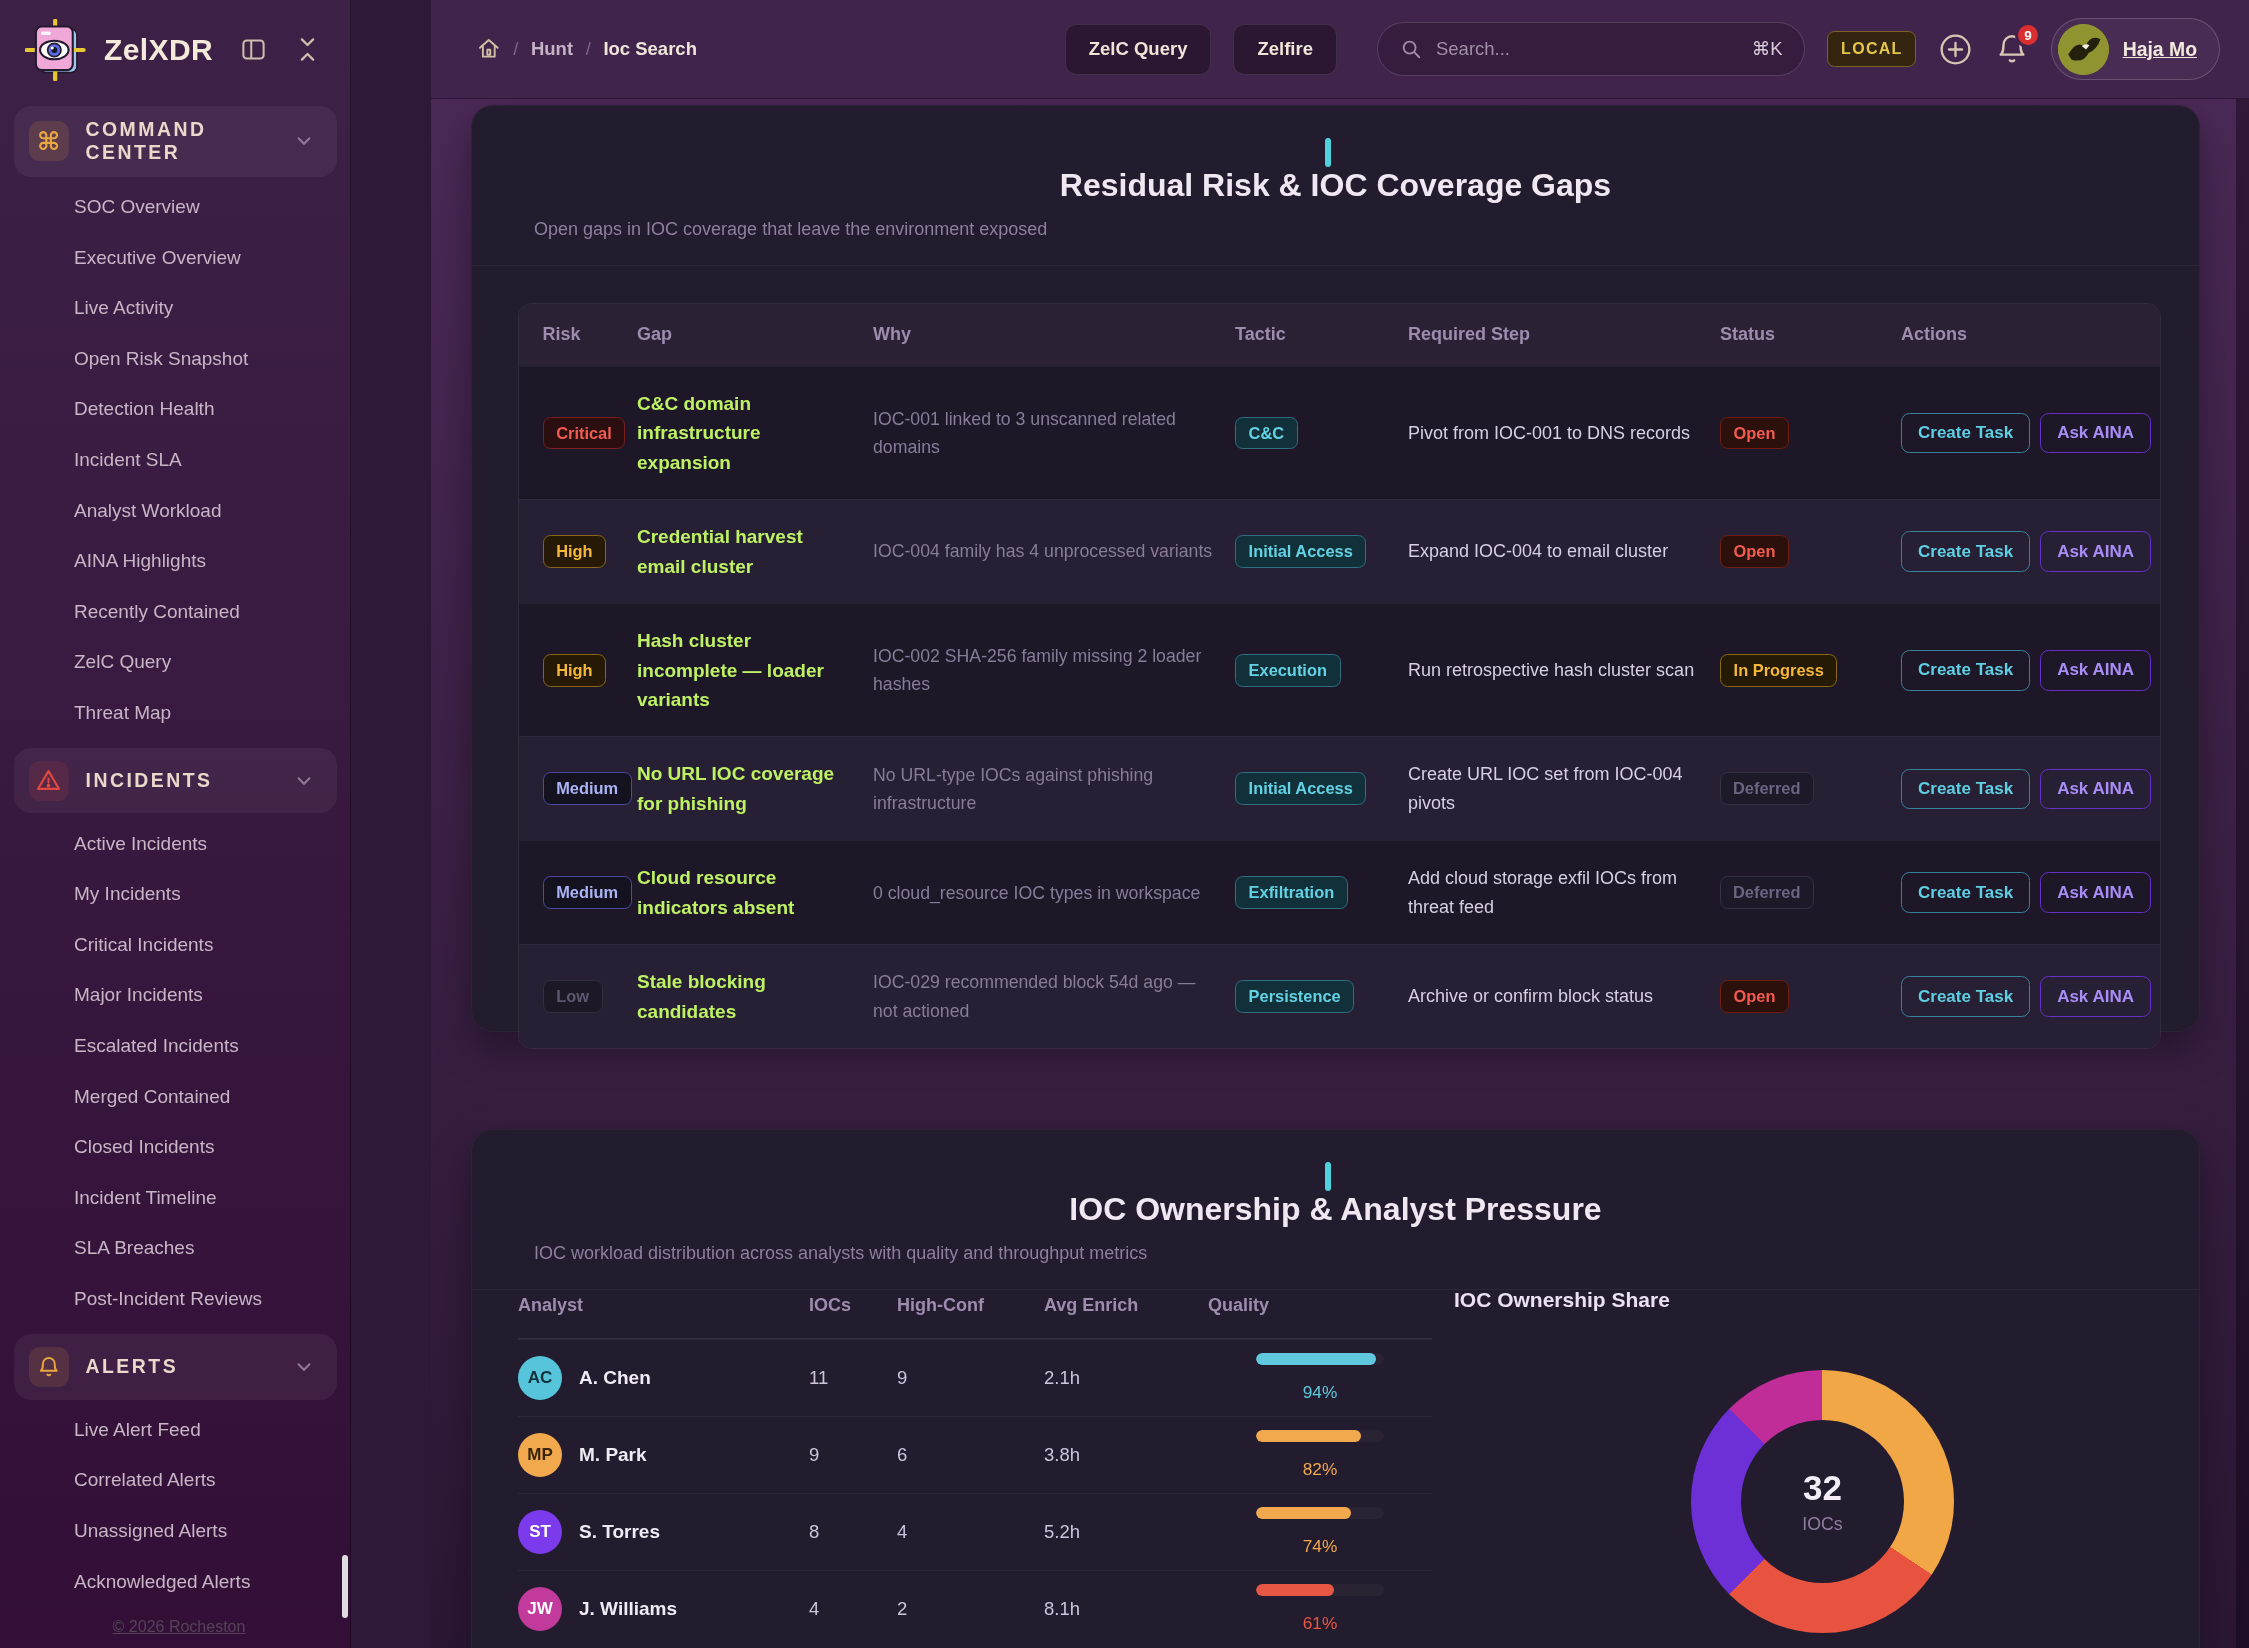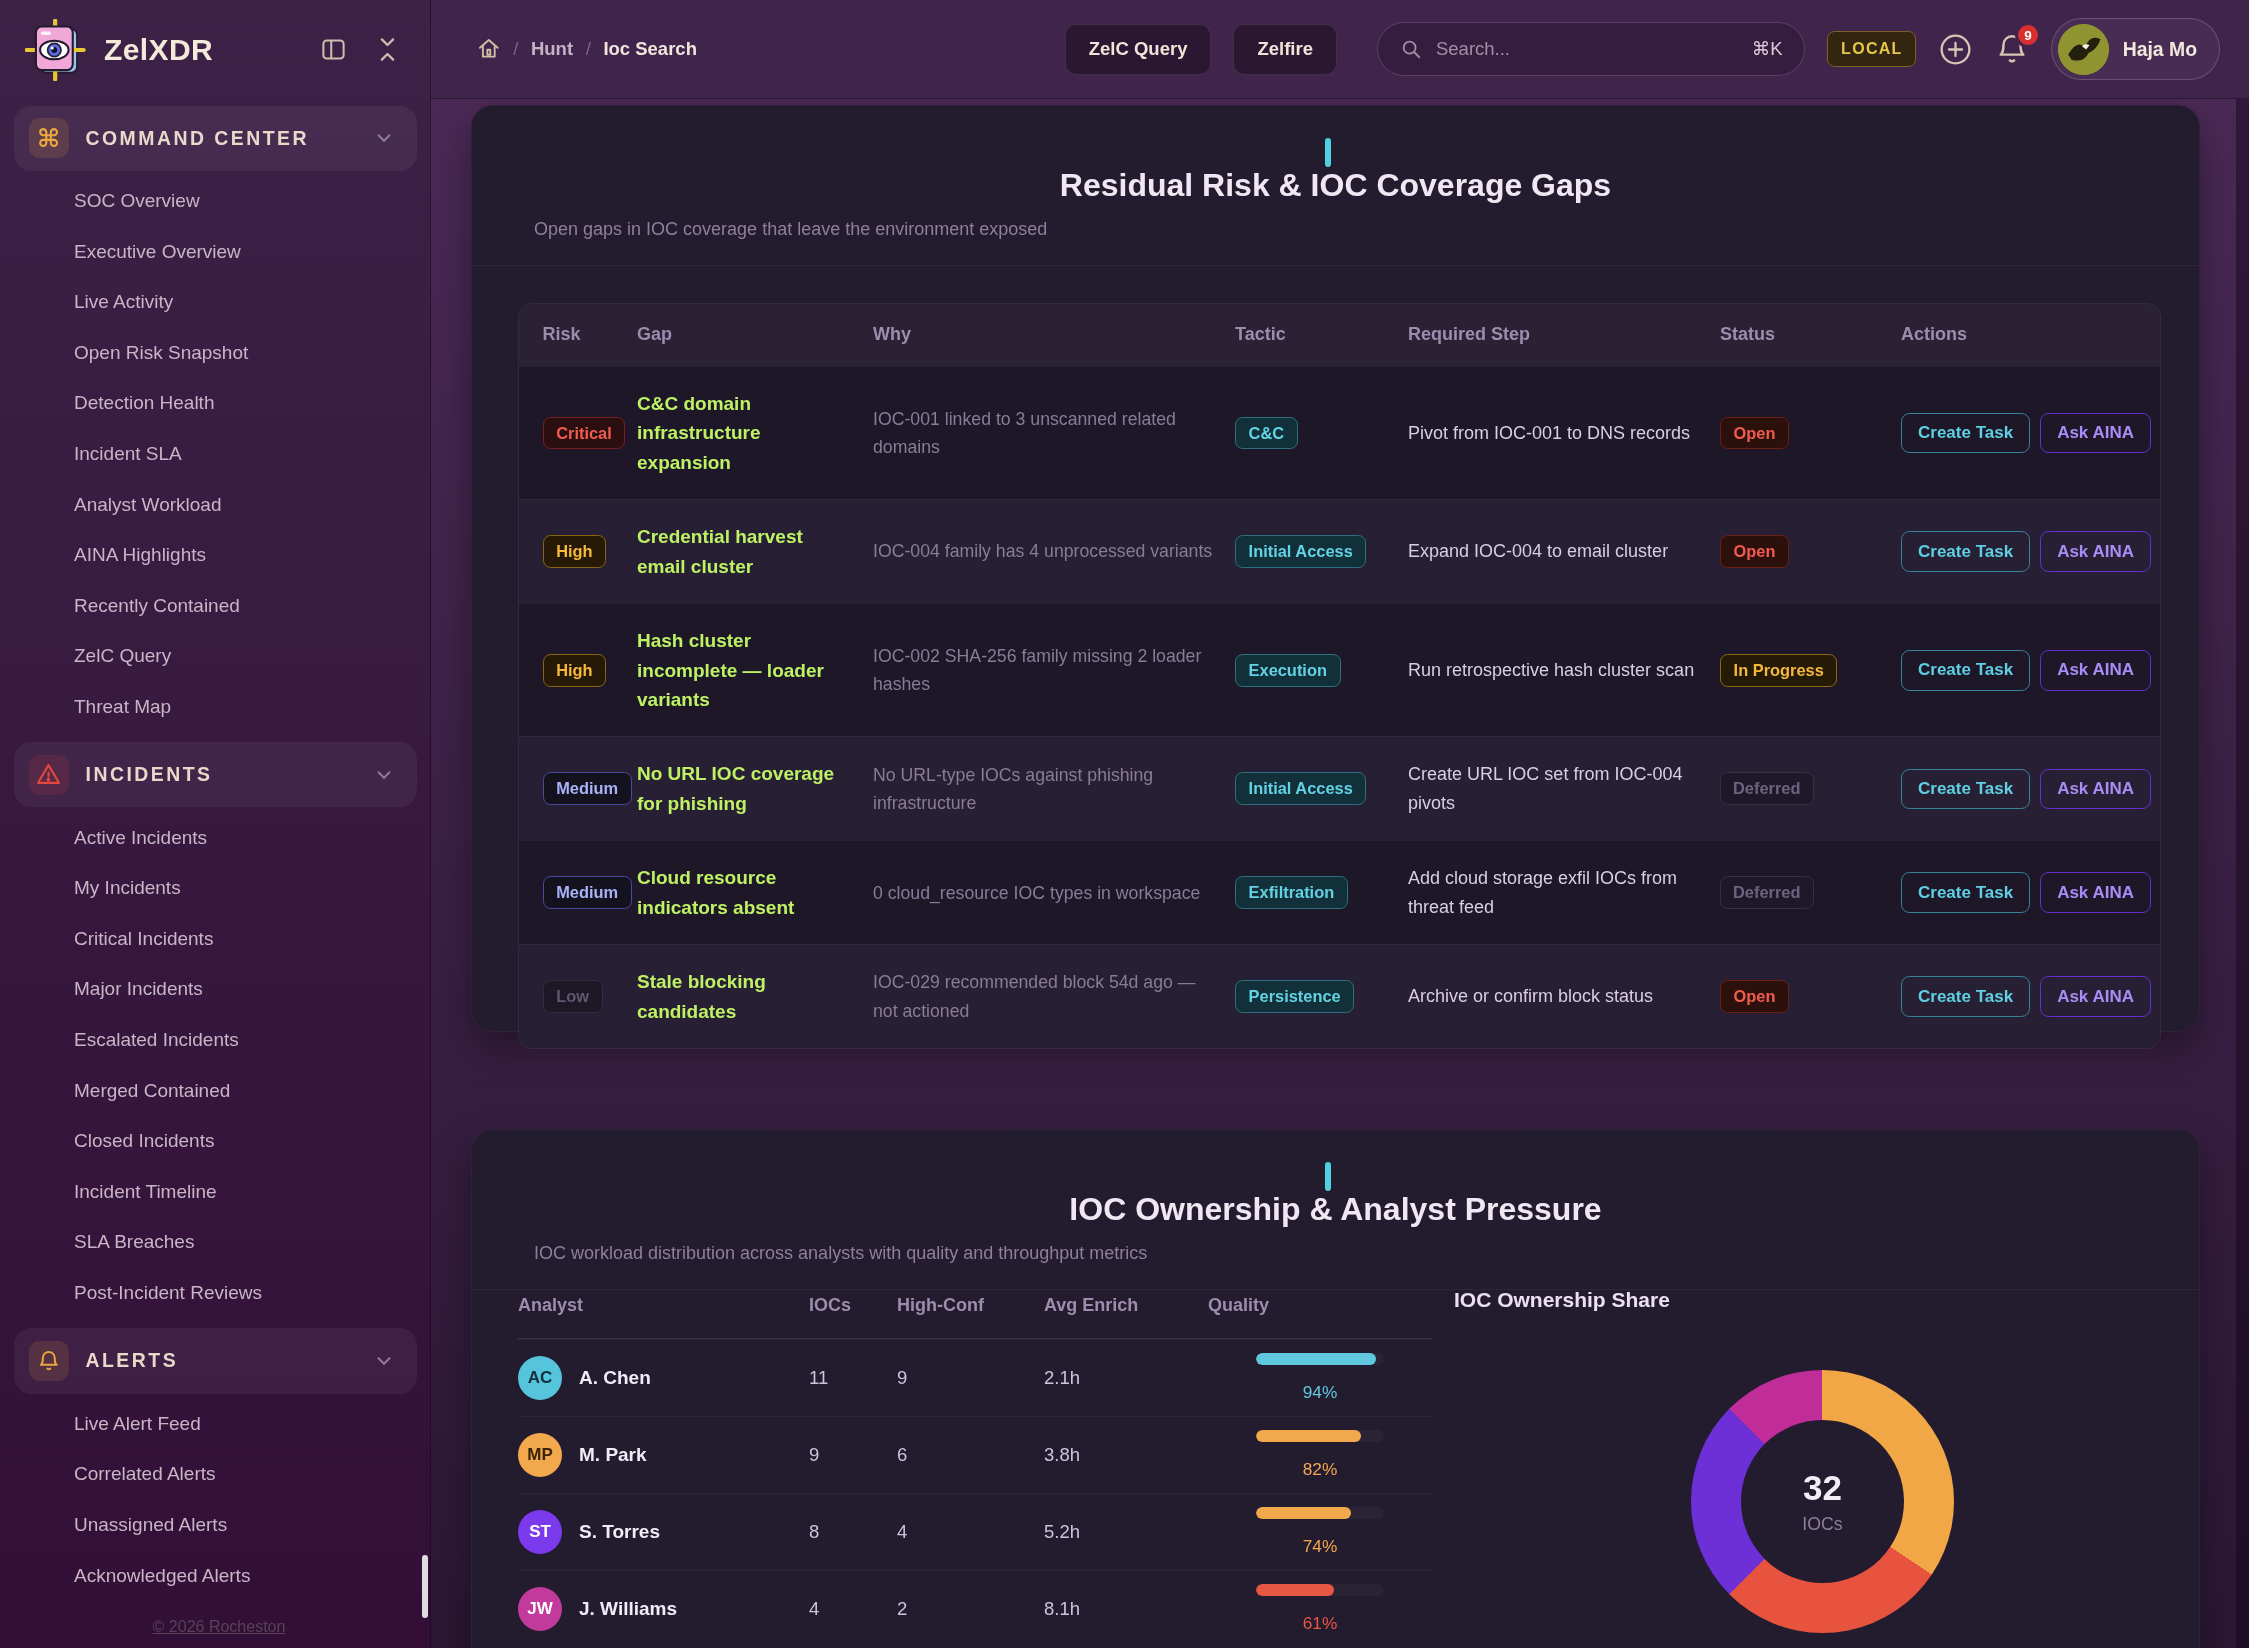--- a/index.html
+++ b/index.html
@@ -5,21 +5,21 @@
   * { margin:0; padding:0; box-sizing:border-box; }
   html,body { width:2250px; height:1648px; overflow:hidden; }
   body {
     font-family:"Liberation Sans","DejaVu Sans",sans-serif;
     background:#2e1a38; color:#e8dce8; position:relative;
   }
   svg { display:block; }
 
   
   .sidebar {
-    position:absolute; left:0; top:0; width:431px; height:100%;
+    position:absolute; left:0; top:0; width:351px; height:100%;
     background:linear-gradient(#3d2147,#330f37);
     border-right:0.8px solid rgba(0,0,0,.35); z-index:3;
   }
   .logo-row { display:flex; align-items:center; gap:17px; padding:18.5px 23.6px 15px 25px; }
   .logo-badge { width:62px; height:62px; flex:0 0 auto; }
   .brand { font-size:30px; font-weight:bold; color:#f4ead9; letter-spacing:0.4px; flex:1; }
   .side-icon-btn { color:#cdbfae; padding:5px; cursor:pointer; }
   .section-pill {
     margin:10px 13.5px 5px; background:rgba(255,255,255,.055);
     border-radius:17px; padding:12.6px 22px 12.6px 15px;
@@ -75,21 +75,21 @@
     background:#d92f2f; border:3.4px solid #41244c; border-radius:50%;
     color:#fff; font-size:13.5px; font-weight:bold;
     display:flex; align-items:center; justify-content:center;
   }
   .user-pill {
     height:62px; border-radius:31px; border:1.3px solid rgba(255,255,255,.18);
     background:rgba(255,255,255,.04); display:flex; align-items:center;
     gap:13.5px; padding:0 22px 0 5.9px; cursor:pointer;
   }
   .avatar { width:51px; height:51px; border-radius:50%; background:#8f9431; overflow:hidden; }
-  .user-name { color:#f2e9dc; font-weight:bold; font-size:19.4px; }
+  .user-name { color:#f2e9dc; font-weight:bold; font-size:19.4px;text-decoration:underline; }
 
   
   .main {
     position:absolute; left:431px; top:99px; right:0; bottom:0;
     background:linear-gradient(#4b2956,#2b1734);
   }
   .right-strip { position:absolute; right:0; top:0; bottom:0; width:14.3px; background:rgba(16,5,20,.45); }
   .card {
     position:absolute; left:40px; width:1729px; background:#231b2e;
     border:0.8px solid rgba(255,255,255,.04); border-radius:22px;

